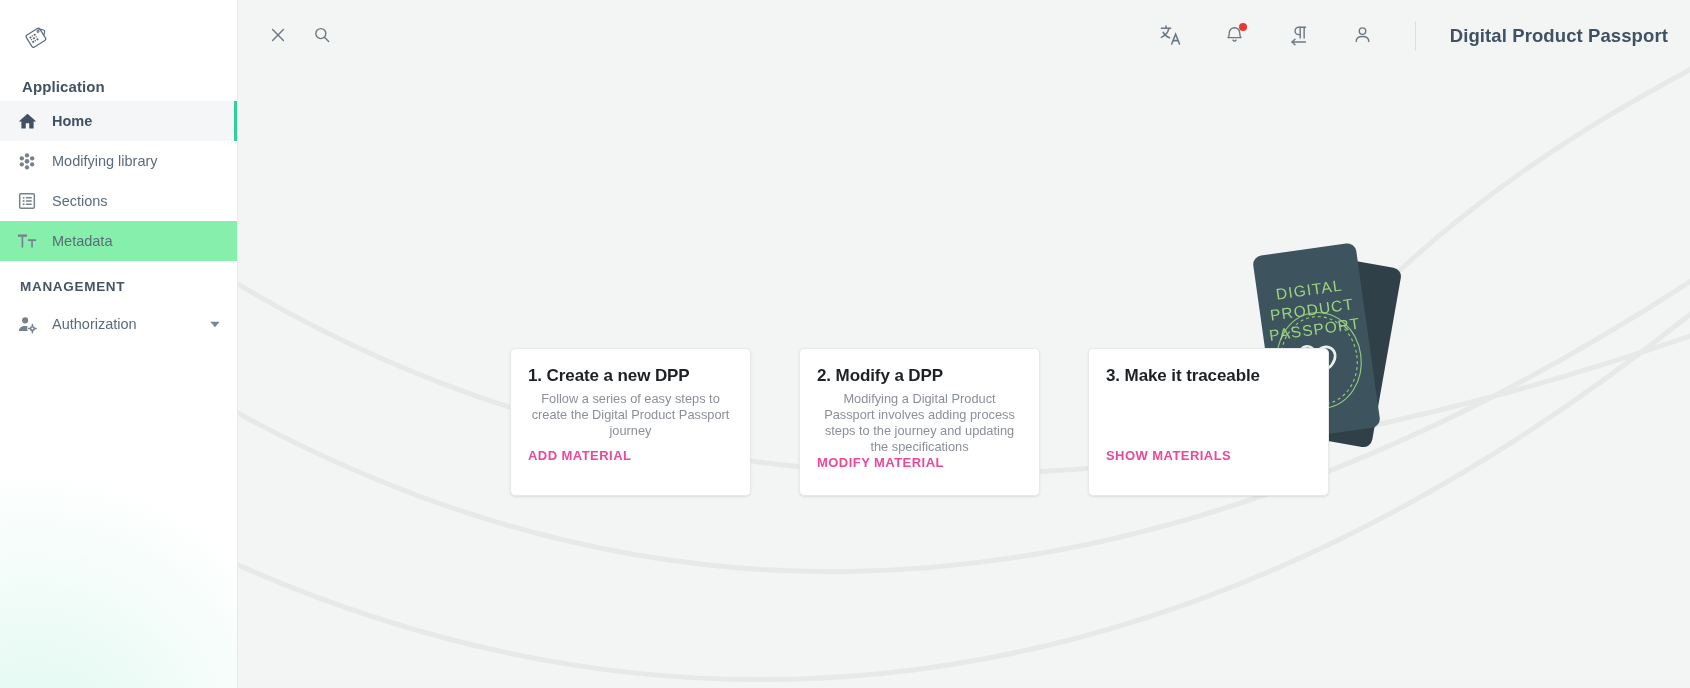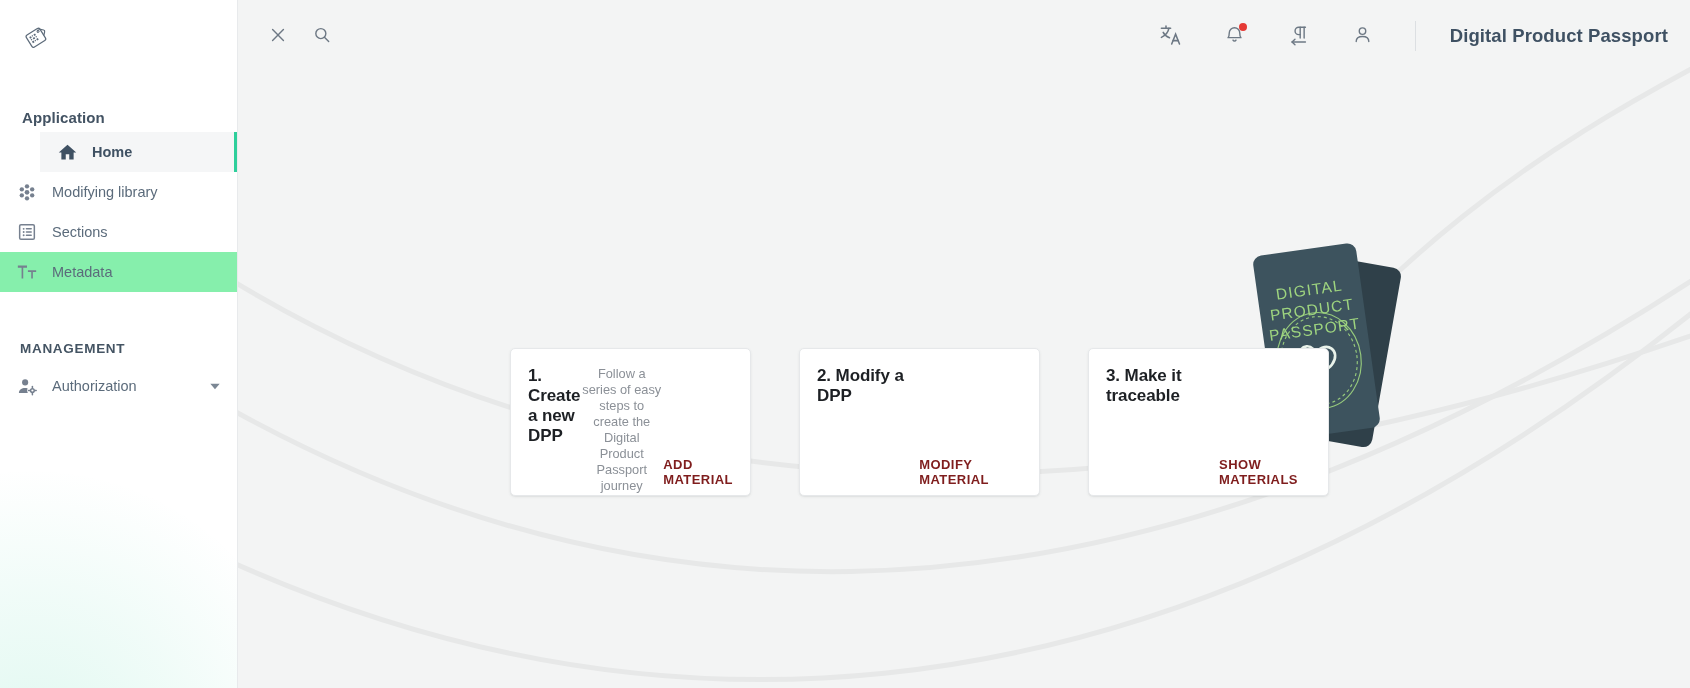--- a/index.html
+++ b/index.html
@@ -31,21 +31,21 @@
 
   .brand {
     height: 72px;
     display: flex; align-items: center;
     padding-left: 22px;
   }
   .brand-logo { width: 30px; height: 30px; display:block; }
 
   .nav-section-title {
     font-size: 15px; font-weight: 700; color: #435363;
-    padding: 6px 0 6px 22px; letter-spacing: 0.1px; margin-top: 31px;
+    padding: 6px 0 6px 22px; letter-spacing: 0.1px;
   }
   .nav-section-title.caps {
     font-size: 13.5px; letter-spacing: 0.7px; color: #445463; font-weight: 700;
     padding-top: 18px; padding-bottom: 10px; padding-left: 20px;
   }
 
   .nav-item {
     position: relative;
     height: 40px;
     display: flex; align-items: center;
@@ -53,21 +53,21 @@
     cursor: pointer;
     color: #5b6b7b;
     font-size: 14.5px;
   }
   .nav-item .ico {
     width: 24px; height: 24px; flex: 0 0 24px;
     display: flex; align-items: center; justify-content: center;
     color: #76808f;
   }
   .nav-item .lbl { margin-left: 13px; white-space: nowrap; }
-  .nav-item.active { background: #f5f6f7; color: #3f5163; font-weight: 700; margin-left: 40px; }
+  .nav-item.active { background: #f5f6f7; color: #3f5163; font-weight: 700; }
   .nav-item.active .ico { color: #3f5163; }
   .nav-item.active::after {
     content: ""; position: absolute; right: -1px; top: 0;
     width: 4px; height: 100%; background: #2ecf9b;
   }
   .nav-item.soft { background: #86efac; }
   .nav-item .chev { margin-left: auto; color: #7b8794; display:flex; }
 
   
   .main {
@@ -112,33 +112,33 @@
     left: 272px; top: 348px;
     display: flex; gap: 48px;
   }
   .card {
     width: 241px; height: 148px;
     background: #ffffff;
     border: 1px solid #e6e8ea;
     border-radius: 5px;
     box-shadow: 0 1px 3px rgba(40,50,60,0.07), 0 1px 1px rgba(40,50,60,0.04);
     padding: 17px 17px 0 17px;
-    display: flex; flex-direction: row;
+    display: flex; flex-direction: column;
   }
   .card-title {
     font-size: 17px; font-weight: 700; color: #1d2024;
     margin-bottom: 5px; letter-spacing: -0.1px;
   }
   .card-desc {
     font-size: 12.8px; line-height: 1.25; color: #8b9097; text-align: center;
   }
   .card-desc b { color: #7a8088; font-weight: 700; }
   .card-action {
-    margin-top: auto; margin-bottom: 8px;
-    font-size: 13px; font-weight: 700; color: #7f1d1d;
+    margin-top: auto; margin-bottom: 32px;
+    font-size: 13px; font-weight: 700; color: #ec4899;
     letter-spacing: 0.45px; cursor: pointer; text-transform: uppercase;
   }
 </style>
 </head>
 <body>
 
 <div class="app">
 
   <aside class="sidebar">
     <div class="sidebar-gradient"></div>
@@ -350,20 +350,23 @@
       <div class="card">
         <div class="card-title">1. Create a new DPP</div>
         <div class="card-desc">
           <span>Follow a series of easy steps to create the Digital Product Passport journey</span><b></b>
         </div>
         <div class="card-action">ADD MATERIAL</div>
       </div>
 
       <div class="card">
         <div class="card-title">2. Modify a DPP</div>
+        <div class="card-desc">
+          <span>Modifying a Digital Product Passport involves adding process steps to the journey and updating the specifications</span><b></b>
+        </div>
         <div class="card-action">MODIFY MATERIAL</div>
       </div>
 
       <div class="card">
         <div class="card-title">3. Make it traceable</div>
         <div class="card-action">SHOW MATERIALS</div>
       </div>
 
     </div>
 

